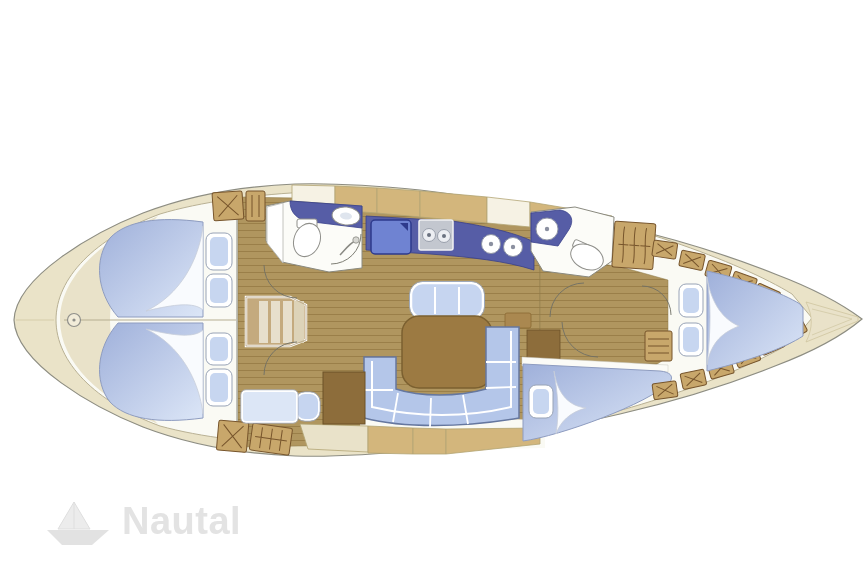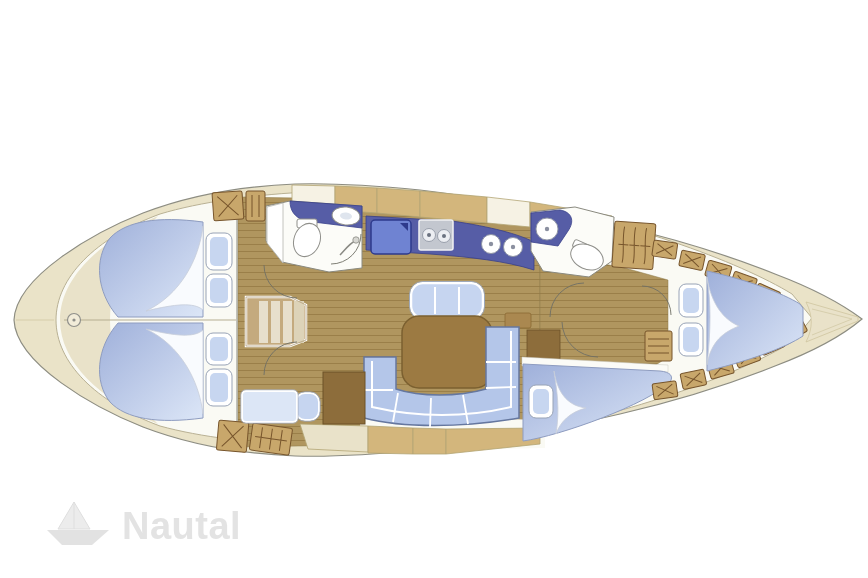--- a/index.html
+++ b/index.html
@@ -22,21 +22,21 @@
   .fixt{fill:#ffffff;stroke:var(--fixture-line);stroke-width:1;}
   .khaki-cell{fill:var(--deck-khaki);stroke:var(--cell-line);stroke-width:.8;}
   .white-cell{fill:#f6f2e4;stroke:var(--cell-line);stroke-width:.8;}
   .cream-cell{fill:var(--deck-cream);stroke:var(--cell-line);stroke-width:.8;}
   .lk{fill:var(--cabinet);stroke:var(--cabinet-line);stroke-width:1;}
   .lkl{fill:none;stroke:var(--cabinet-line);stroke-width:1;}
   .arc{fill:none;stroke:var(--arc);stroke-width:.9;}
   .wall{stroke:var(--wall);stroke-width:1;}
   .wline{stroke:#ffffff;fill:none;}
 
-  .watermark{position:absolute;left:46px;top:500px;display:flex;align-items:flex-end;gap:12px;
+  .watermark{position:absolute;left:46px;top:500px;display:flex;align-items:flex-start;gap:12px;
              color:var(--watermark);}
   .watermark .wm-text{font-size:38px;font-weight:700;letter-spacing:.5px;
              text-shadow:0 0 2px rgba(255,255,255,.85);}
 </style>
 </head>
 <body>
 
 <div class="stage">
 <svg class="plan-svg" width="868" height="578" viewBox="0 0 868 578">
   <defs>

